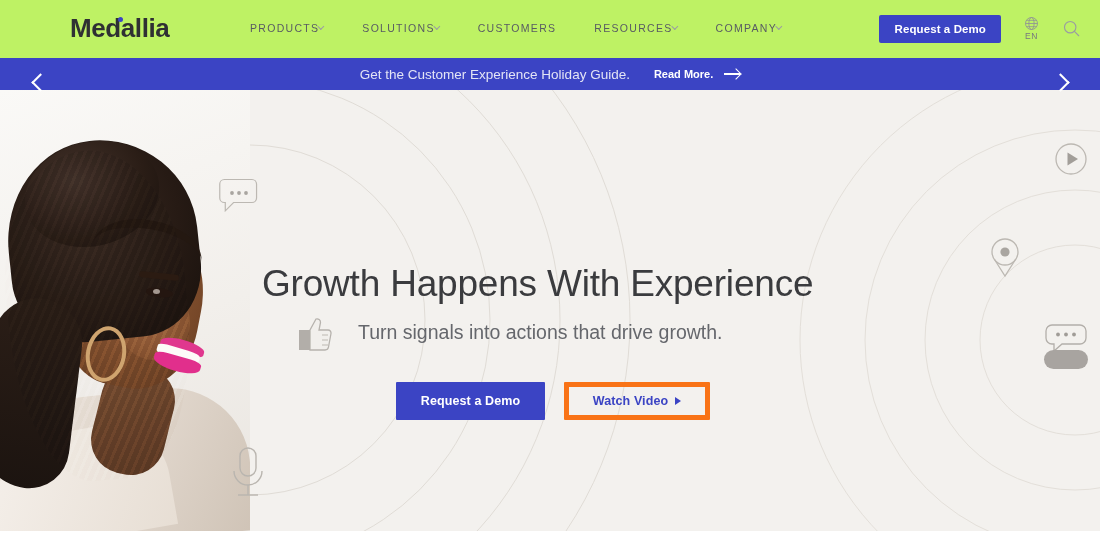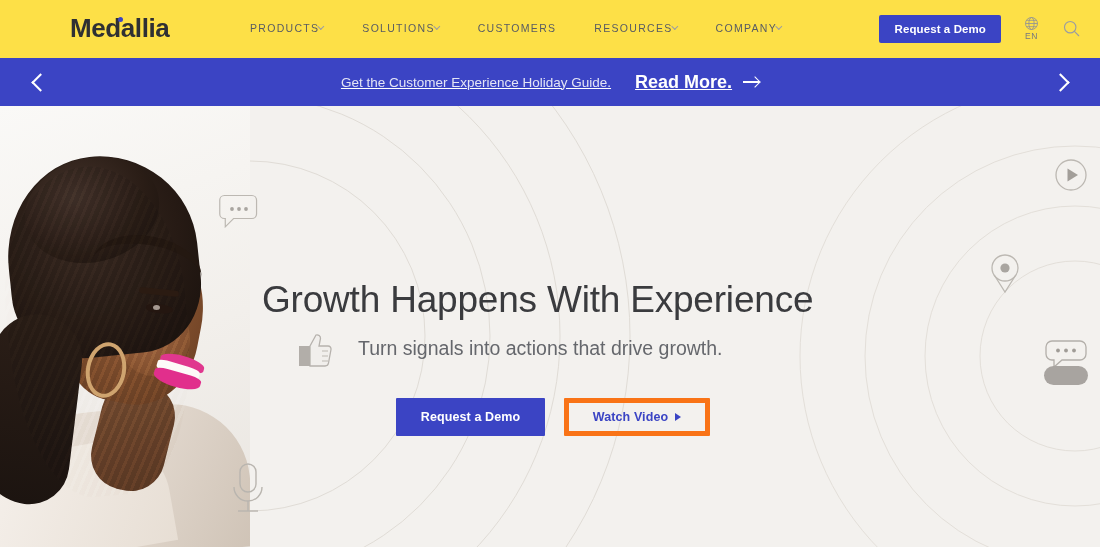--- a/index.html
+++ b/index.html
@@ -5,21 +5,21 @@
   * { margin:0; padding:0; box-sizing:border-box; }
   html, body {
     width:1100px; height:547px;
     font-family:"Liberation Sans", sans-serif;
     background:#ffffff; overflow:hidden;
   }
   .page { position:relative; width:1100px; height:547px; }
 
   
   .header {
-    position:relative; height:58px; background:#fde047;
+    position:relative; height:58px; background:#bef264;
     display:flex; align-items:center; z-index:30;
   }
   .logo {
     position:absolute; left:70px; top:13px;
     font-size:26px; font-weight:700; letter-spacing:-0.4px;
     color:#2f3033;
   }
   .logo .dot {
     position:absolute; width:5px; height:5px; border-radius:50%;
     background:#3b44c4; left:47.5px; top:4px;
@@ -47,27 +47,27 @@
   .lang {
     position:absolute; right:61px; top:16px;
     display:flex; flex-direction:column; align-items:center;
     cursor:pointer; color:#8e9097;
   }
   .lang-label { font-size:8.5px; letter-spacing:0.5px; margin-top:0px; color:#76787f; }
   .search-btn { position:absolute; right:19px; top:19px; cursor:pointer; }
 
   
   .banner {
-    position:relative; height:48px; background:#3b44c4;
+    position:relative; height:32px; background:#3b44c4;
     display:flex; align-items:center; justify-content:center;
-    color:#fff; z-index:20;text-decoration:underline;
+    color:#fff; z-index:20;
   }
   .banner-text { font-size:13.5px; color:#e3e4f5; font-weight:400; }
   .banner-link {
-    font-size:18px; font-weight:700; color:#ffffff;
+    font-size:11px; font-weight:700; color:#ffffff;
     margin-left:24px; cursor:pointer; text-decoration:none;
     display:inline-flex; align-items:center; gap:11px;text-align:center;
   }
   .arrow-r {
     display:inline-block; position:relative; width:16px; height:1.5px;
     background:#fff;
   }
   .arrow-r::after {
     content:""; position:absolute; right:0px; top:-3px;
     width:7px; height:7px;

